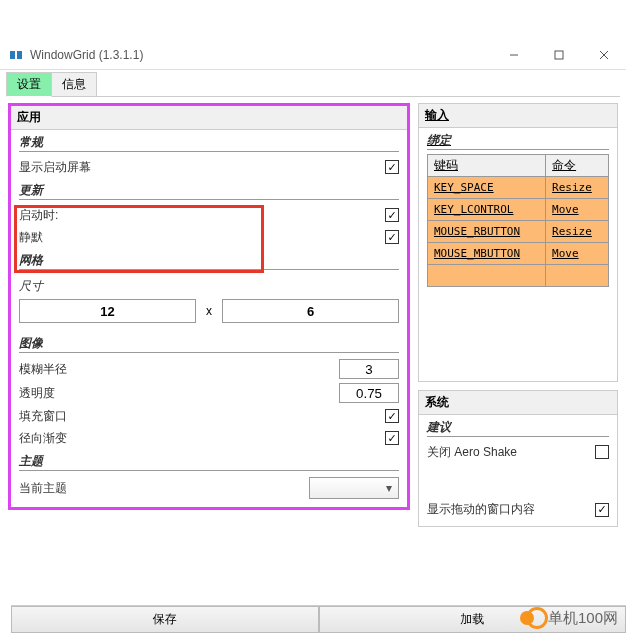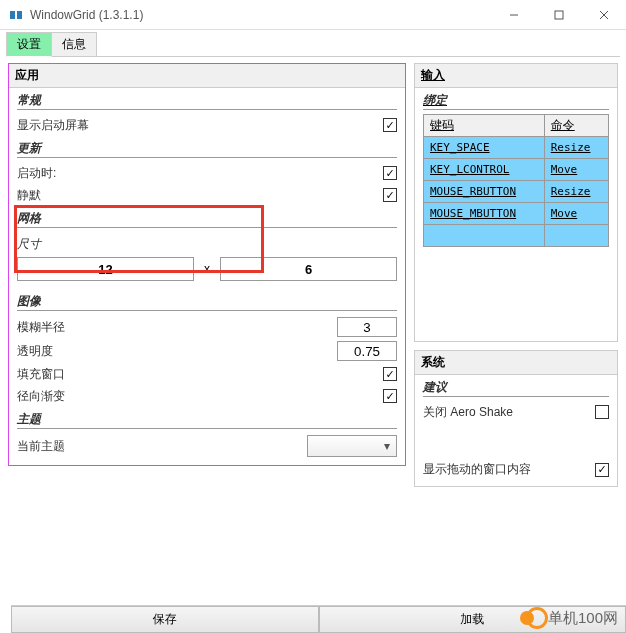--- a/index.html
+++ b/index.html
@@ -1,43 +1,43 @@
 <!DOCTYPE html>
 <html><head>
 <meta charset="utf-8">
 <style>
 * { box-sizing: border-box; margin: 0; padding: 0; }
 body { font-family: "Microsoft YaHei", "Segoe UI", sans-serif; font-size: 12px; background: #fff; width: 626px; height: 633px; position: relative; }
-.titlebar { height: 30px; display: flex; align-items: center; padding-left: 8px; background: #fff; border-bottom: 1px solid #e0e0e0; }
+.titlebar { height: 30px; display: flex; align-items: center; padding-left: 8px; background: #fff; border-bottom: 1px solid #e0e0e0; margin-top: 40px; }
 .titlebar-icon { width: 16px; height: 16px; margin-right: 6px; display: flex; align-items: center; justify-content: center; }
 .titlebar-title { flex: 1; color: #555; font-size: 12px; }
 .win-btn { width: 45px; height: 30px; display: flex; align-items: center; justify-content: center; color: #555; }
 .tabs { display: flex; padding: 2px 6px 0 6px; background: #fff; }
 .tab { padding: 3px 10px; border: 1px solid #ccc; background: #f0f0f0; font-size: 12px; margin-right: -1px; cursor: pointer; }
 .tab.active { background: #86efac; border-bottom: 1px solid #fff; position: relative; z-index: 1; }
 .tab-strip-bottom { border-bottom: 1px solid #ccc; margin: 0 6px; margin-top: -1px; }
 .content { display: flex; gap: 8px; padding: 6px 8px; }
 .col { flex: 1; }
-.panel { border: 1px solid #d946ef; background: #fff; margin-bottom: 8px; }
+.panel { border: 3px solid #d946ef; background: #fff; margin-bottom: 8px; }
 .panel-header { background: #f0f0f0; padding: 3px 6px; font-weight: bold; border-bottom: 1px solid #ccc; }
 .section-label { font-style: italic; font-weight: bold; padding: 4px 8px 0 8px; color: #333; }
 .section-underline { border-bottom: 1px solid #999; margin: 0 8px 4px 8px; }
 .row { display: flex; align-items: center; padding: 2px 8px; min-height: 22px; }
 .row-label { flex: 1; color: #333; }
 .checkbox { width: 14px; height: 14px; border: 1px solid #333; background: #fff; display: flex; align-items: center; justify-content: center; cursor: pointer; }
 .checkbox.checked::after { content: "✓"; font-size: 11px; line-height: 1; color: #000; }
 .num-input { width: 60px; height: 20px; border: 1px solid #999; background: #fff; text-align: center; padding: 1px 4px; }
 .grid-row { display: flex; align-items: center; gap: 8px; padding: 4px 8px 8px 8px; }
 .grid-input { flex: 1; height: 24px; border: 1px solid #999; text-align: center; font-size: 13px; font-weight: bold; }
 .x-sep { padding: 0 2px; }
 .highlight-box { border: 3px solid #e7372a; position: absolute; left: 14px; top: 205px; width: 250px; height: 68px; pointer-events: none; z-index: 10; }
 .dropdown { display: flex; align-items: center; width: 90px; height: 22px; border: 1px solid #999; background: linear-gradient(#fff,#eee); margin-left: auto; }
 .dropdown-text { flex: 1; padding: 0 4px; }
 .dropdown-arrow { width: 18px; text-align: center; color: #555; }
-.bindings-table { width: calc(100% - 16px); margin: 4px 8px 4px 8px; border-collapse: collapse; background: #7dd3fc; }
+.bindings-table { width: calc(100% - 16px); margin: 4px 8px 4px 8px; border-collapse: collapse; background: #fdba74; }
 .bindings-table th { background: #f0f0f0; border: 1px solid #999; padding: 2px 6px; text-align: left; font-weight: normal; }
 .bindings-table td { border: 1px solid #999; padding: 2px 6px; height: 22px; font-family: Consolas, monospace; font-size: 11px; }
 .right-col-panel { border: 1px solid #ccc; }
 .footer { position: absolute; bottom: 0; left: 11px; right: 0; display: flex; border-top: 1px solid #ccc; }
 .footer-btn { flex: 1; padding: 4px; text-align: center; background: linear-gradient(#f5f5f5,#e5e5e5); border: 1px solid #bbb; cursor: pointer; }
 .watermark { position: absolute; right: 8px; bottom: 4px; display: flex; align-items: center; gap: 4px; font-size: 15px; color: #666; pointer-events: none; z-index: 20; }
 .wm-circle { width: 22px; height: 22px; border-radius: 50%; border: 3px solid #f7941d; display: inline-block; }
 .wm-circle.inner { width: 14px; height: 14px; background: #f7941d; border: none; margin-left: -32px; margin-right: 10px; }
 </style>
 </head>

